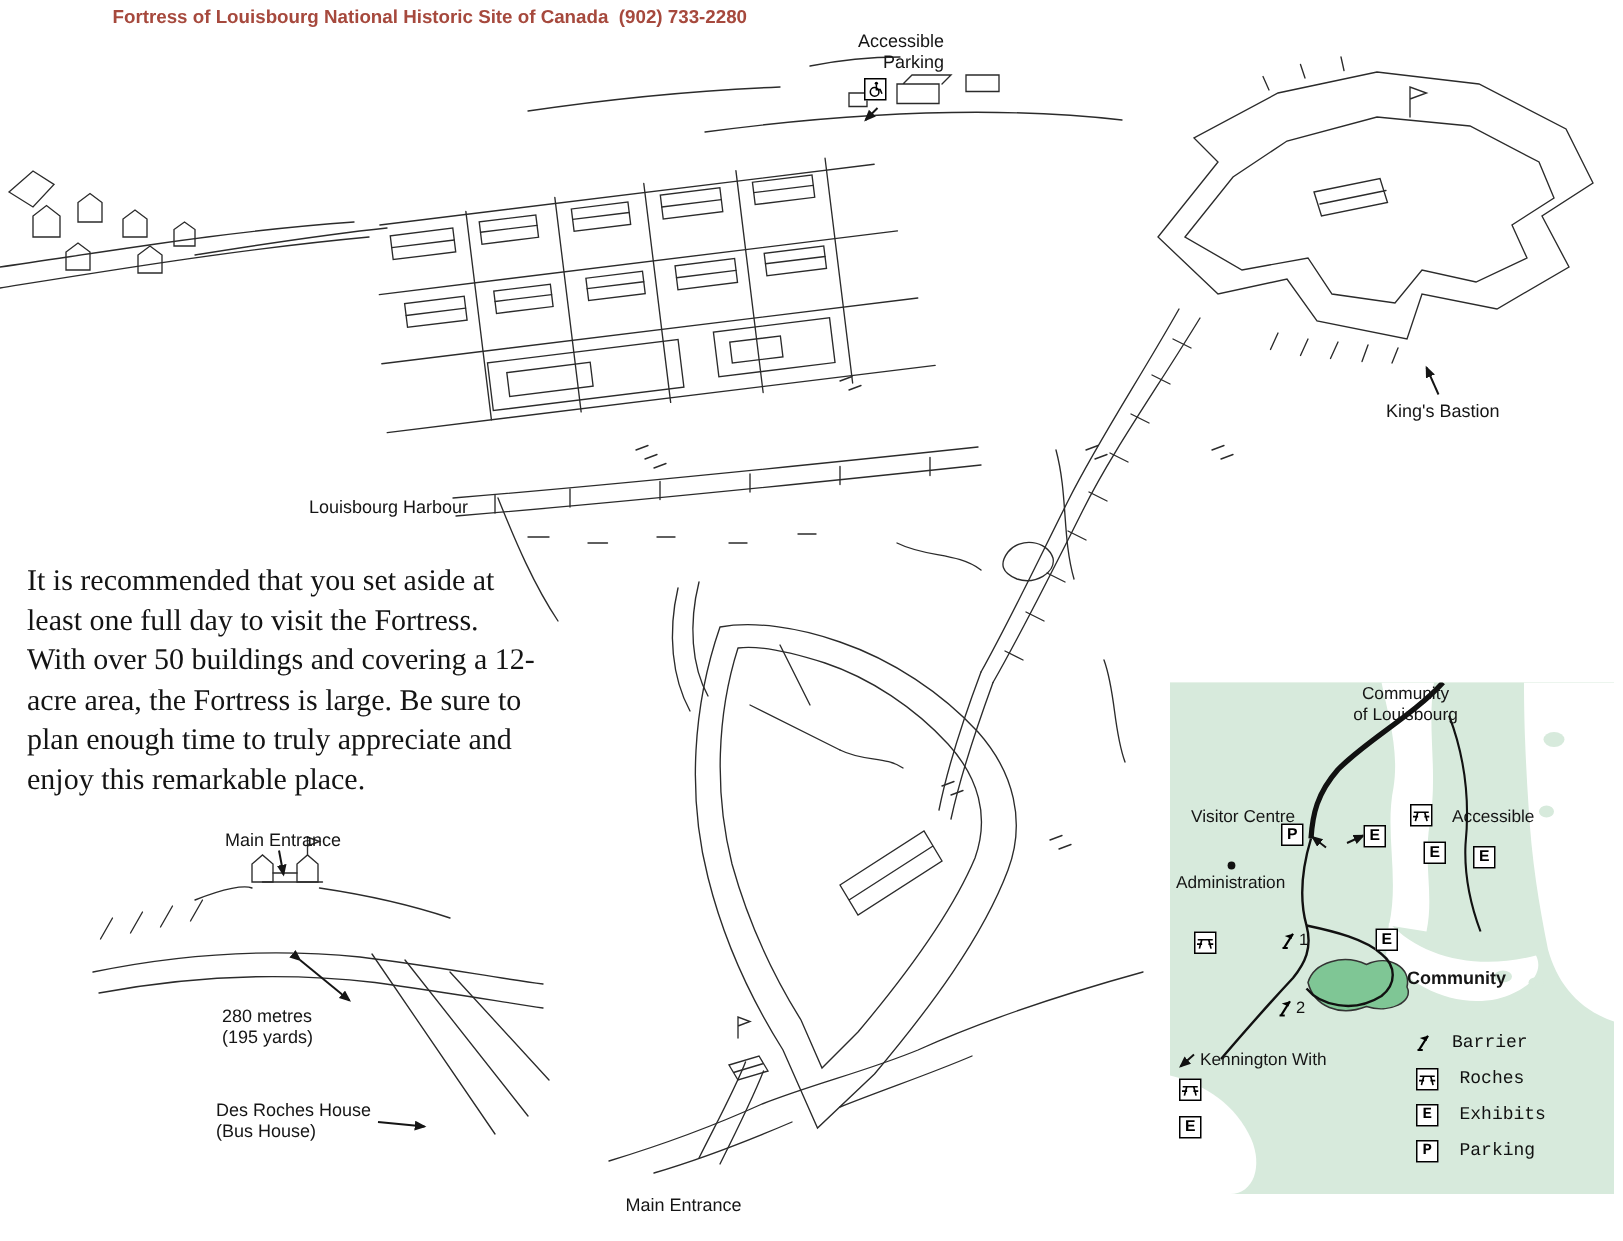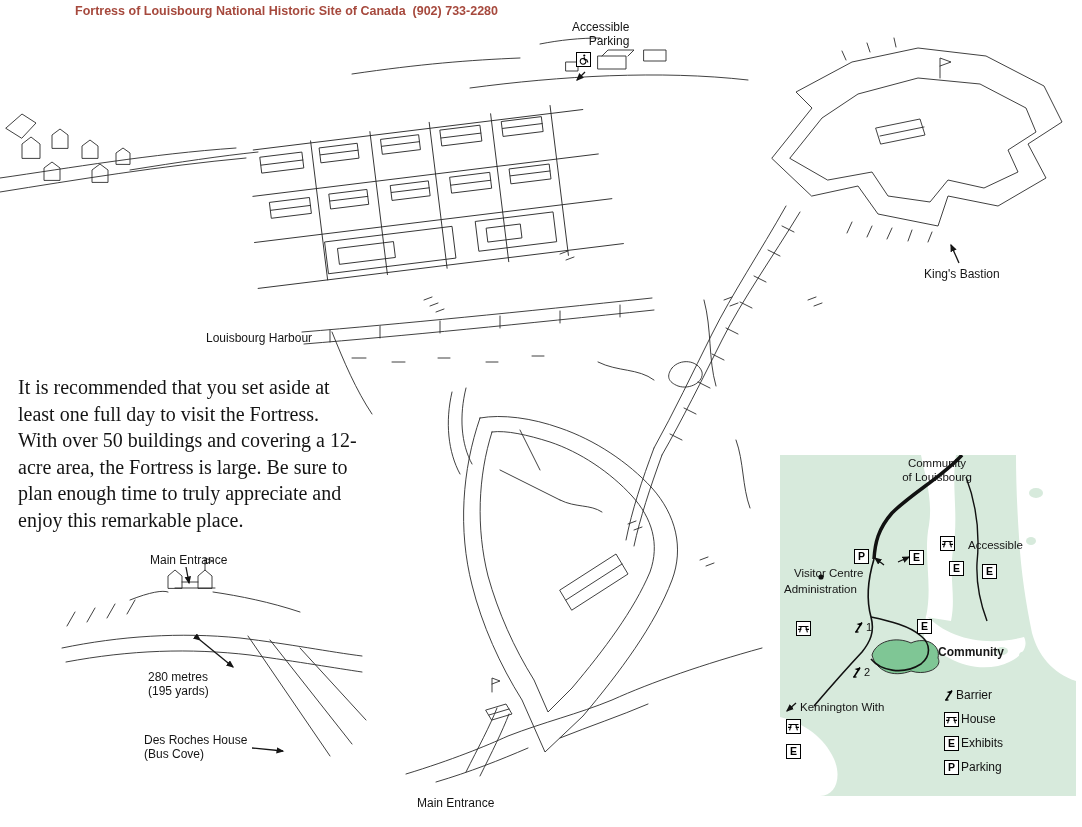--- a/index.html
+++ b/index.html
@@ -22,21 +22,21 @@
   
   .inset { left:780px; top:455px; width:296px; height:341px; background:#d7eadc; }
   .inset .lbl { font-size:11.5px; }
   .icon-box {
     position:absolute; width:15px; height:15px; background:#fff; border:1.7px solid #000;
     display:flex; align-items:center; justify-content:center;
     font-weight:bold; font-size:10.5px; line-height:1; color:#000;
   }
   .marker { position:absolute; display:flex; align-items:center; gap:2px; font-size:11px; }
   .legend { position:absolute; left:164px; top:228px; display:flex; flex-direction:column; }
-  .legend-row { display:flex; align-items:center; gap:2px; height:24px; }
+  .legend-row { display:flex; align-items:center; gap:14px; height:24px;font-family:Liberation Mono, monospace; }
   .legend-row .icon-box { position:static; flex:0 0 auto; }
   .legend-row .txt { font-size:12px; }
   .wheel-box {
     position:absolute; width:15px; height:15px; background:#fff; border:1.6px solid #000;
     display:flex; align-items:center; justify-content:center;
   }
   .bold { font-weight:bold; }
 </style>
 </head>
 <body>
@@ -180,21 +180,21 @@
 
 <div class="lbl" style="left:150px; top:553px;">Main Entrance</div>
 
 <div class="lbl" style="left:148px; top:670px;">
   <div>280 metres</div>
   <div>(195 yards)</div>
 </div>
 
 <div class="lbl" style="left:144px; top:733px;">
   <div>Des Roches House</div>
-  <div>(Bus Cove)</div>
+  <div>(Bus House)</div>
 </div>
 
 <div class="lbl" style="left:417px; top:796px;">Main Entrance</div>
 
 <div class="inset abs">
   <svg width="296" height="341" viewBox="0 0 296 341" style="position:absolute;left:0;top:0;">
     <defs>
       <marker id="ah2" markerWidth="8" markerHeight="8" refX="5" refY="2.5" orient="auto">
         <path d="M0,0 L6,2.5 L0,5 Z" fill="#111"></path>
       </marker>
@@ -224,21 +224,21 @@
     <path d="M118,107 L129,102" stroke="#111" stroke-width="1.3" fill="none" marker-end="url(#ah2)"></path>
     <path d="M16,248 L7,256" stroke="#111" stroke-width="1.3" fill="none" marker-end="url(#ah2)"></path>
 
     <circle cx="41" cy="122" r="2.6" fill="#111"></circle>
   </svg>
 
   <div class="lbl ctr" style="left:118px; top:2px; width:78px;">
     <div>Community</div>
     <div>of Louisbourg</div>
   </div>
-  <div class="lbl" style="left:14px; top:84px;margin-top:28px;">Visitor Centre</div>
+  <div class="lbl" style="left:14px; top:84px;">Visitor Centre</div>
   <div class="lbl" style="left:188px; top:84px;">Accessible</div>
   <div class="lbl" style="left:4px; top:128px;">Administration</div>
   <div class="lbl bold" style="left:158px; top:190px; font-size:12px;">Community</div>
   <div class="lbl" style="left:20px; top:246px;">Kennington With</div>
 
   <div class="icon-box" style="left:74px; top:94px;">P</div>
   <div class="icon-box" style="left:129px; top:95px;">E</div>
   <div class="icon-box" style="left:160px; top:81px;">
     <svg width="11" height="9" viewBox="0 0 11 9">
         <g stroke="#000" stroke-width="1.1" fill="none">
@@ -292,21 +292,21 @@
       <span class="txt">Barrier</span>
     </div>
     <div class="legend-row">
       <div class="icon-box">
         <svg width="11" height="9" viewBox="0 0 11 9">
             <g stroke="#000" stroke-width="1.1" fill="none">
           <path d="M0.5,2.5 H10.5 M3.2,2.5 L1.6,8.4 M7.8,2.5 L9.4,8.4 M0,5.4 H3.4 M7.6,5.4 H11"></path>
             </g>
           </svg>
       </div>
-      <span class="txt">House</span>
+      <span class="txt">Roches</span>
     </div>
     <div class="legend-row">
       <div class="icon-box">E</div>
       <span class="txt">Exhibits</span>
     </div>
     <div class="legend-row">
       <div class="icon-box">P</div>
       <span class="txt">Parking</span>
     </div>
   </div>

